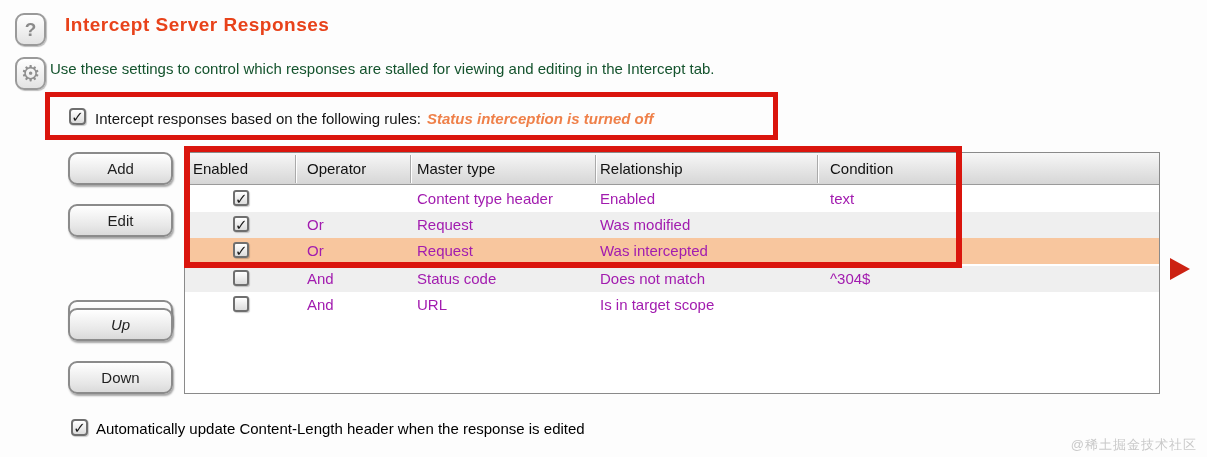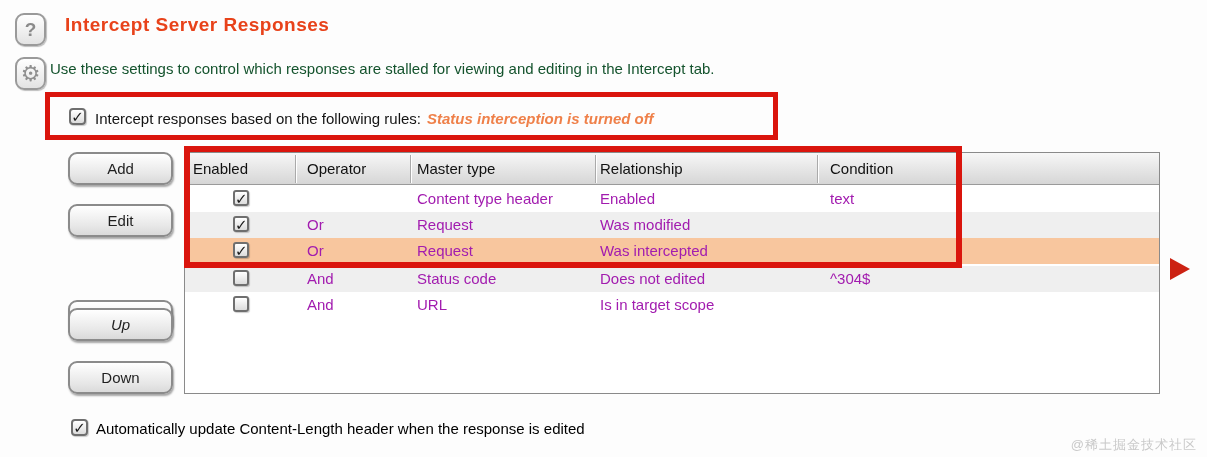--- a/index.html
+++ b/index.html
@@ -163,21 +163,21 @@
     <div class="cell c-op">Or</div>
     <div class="cell c-match">Request</div>
     <div class="cell c-rel">Was intercepted</div>
     <div class="cell c-cond"></div>
   </div>
 
   <div class="row alt" style="top:113px">
     <div class="cb"><span></span></div>
     <div class="cell c-op">And</div>
     <div class="cell c-match">Status code</div>
-    <div class="cell c-rel">Does not edited</div>
+    <div class="cell c-rel">Does not match</div>
     <div class="cell c-cond">^304$</div>
   </div>
 
   <div class="row" style="top:139px">
     <div class="cb"><span></span></div>
     <div class="cell c-op">And</div>
     <div class="cell c-match">URL</div>
     <div class="cell c-rel">Is in target scope</div>
     <div class="cell c-cond"></div>
   </div>

